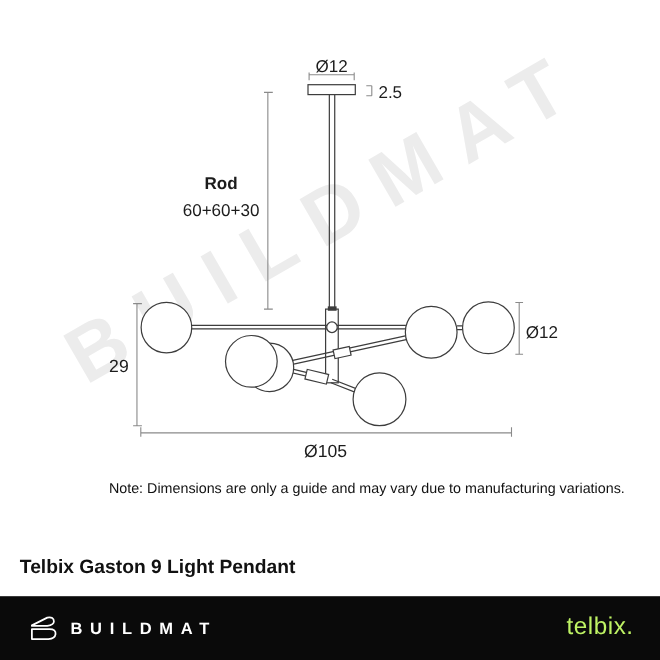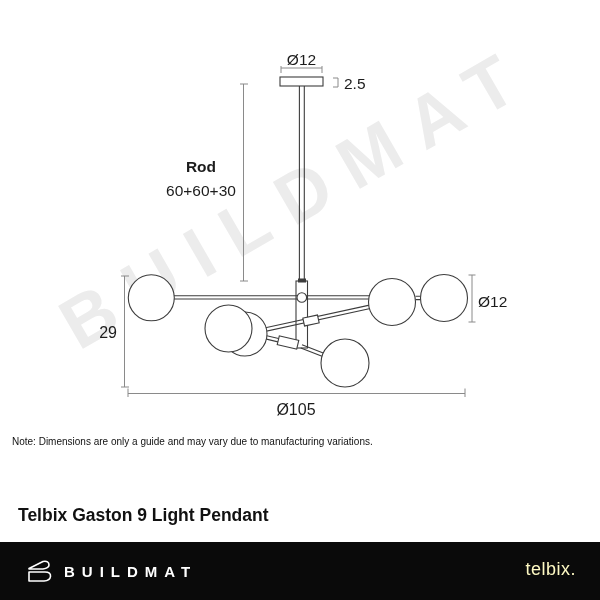--- a/index.html
+++ b/index.html
@@ -31,25 +31,24 @@
     z-index: 1;
   }
   .dim-text {
     font-family: "Liberation Sans", sans-serif;
     fill: #1c1c1c;
   }
   .note {
     position: absolute;
     left: 0; top: 436px;
     width: 568px;
-    text-align: left;
-    font-size: 10px;
+    text-align: right;
+    font-size: 13px;
     color: #111111;
     z-index: 2;
-    padding-left: 12px;
   }
   .title {
     position: absolute;
     left: 18px; top: 505px;
     font-size: 17.5px;
     font-weight: 700;
     color: #111111;
     z-index: 2;
   }
   .footer {
@@ -72,22 +71,22 @@
     font-weight: 700;
     letter-spacing: 7px;
     margin-left: 10px;
     white-space: nowrap;
   }
   .telbix-wordmark {
     position: absolute;
     right: 24px;
     top: 50%;
     transform: translateY(-58%);
-    color: #fef9c3;
-    font-size: 18px;
+    color: #bef264;
+    font-size: 22px;
     font-weight: 500;
     letter-spacing: 0.5px;
     text-transform: lowercase;
   }
 </style>
 </head>
 <body>
 
 <div class="watermark">BUILDMAT</div>
 

